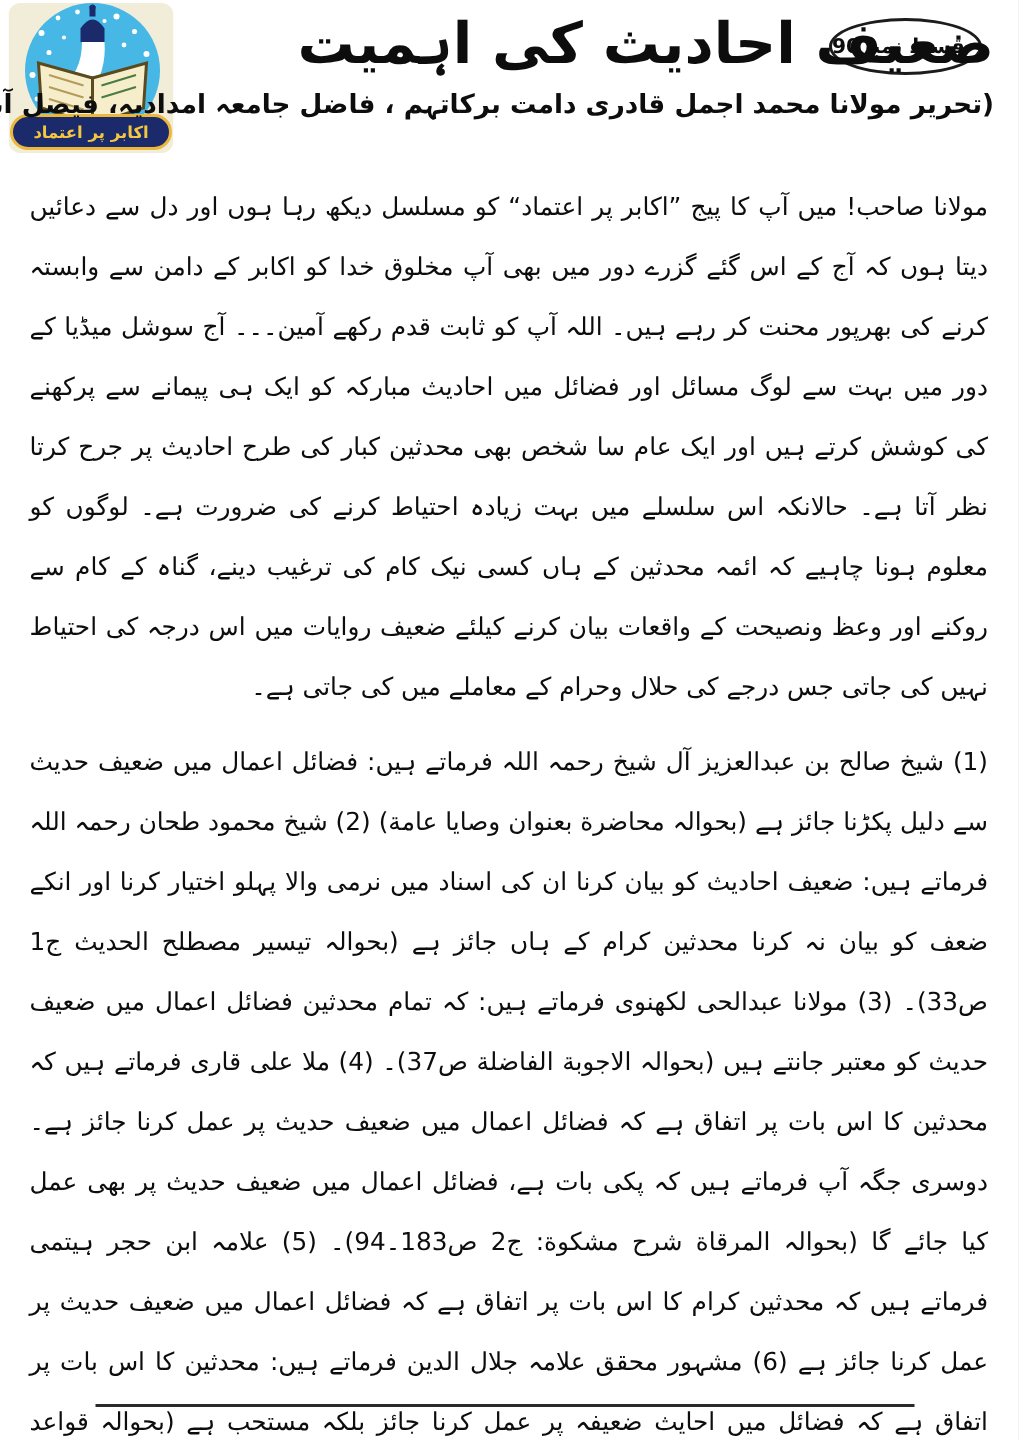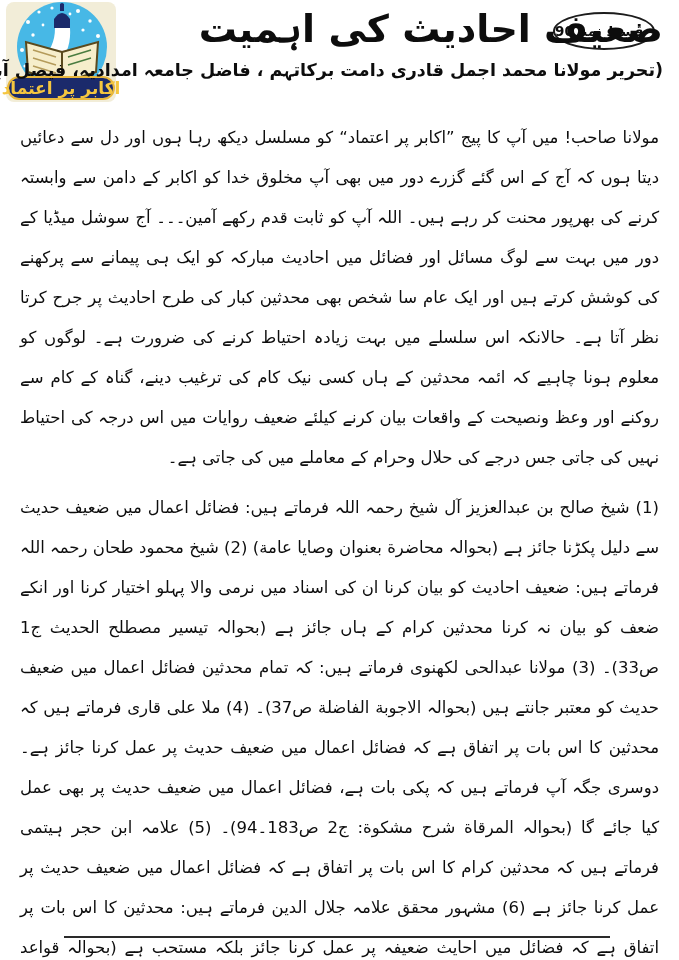--- a/index.html
+++ b/index.html
@@ -16,21 +16,21 @@
 
   
   .logo{
     position:absolute;left:6px;top:2px;width:110px;height:100px;
     direction:ltr;
   }
   .logo svg{display:block;}
   .logo-banner-text{
     position:absolute;left:3px;top:76px;width:104px;height:20px;
     display:flex;align-items:center;justify-content:center;
-    color:#f5c63f;font-weight:bold;font-size:17px;line-height:1;
+    color:#f5c63f;font-weight:bold;font-size:11px;line-height:1;
     direction:rtl;white-space:nowrap;
   }
 
   
   .badge{
     position:absolute;top:12px;right:24px;width:98px;height:34px;
     border:2px solid #1c1c1c;border-radius:50%;
     display:flex;align-items:center;justify-content:flex-end;
     direction:rtl;
   }

